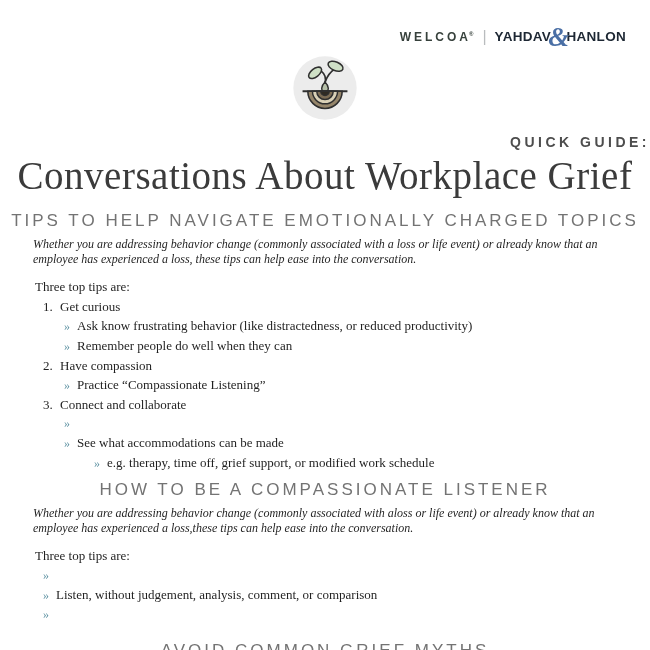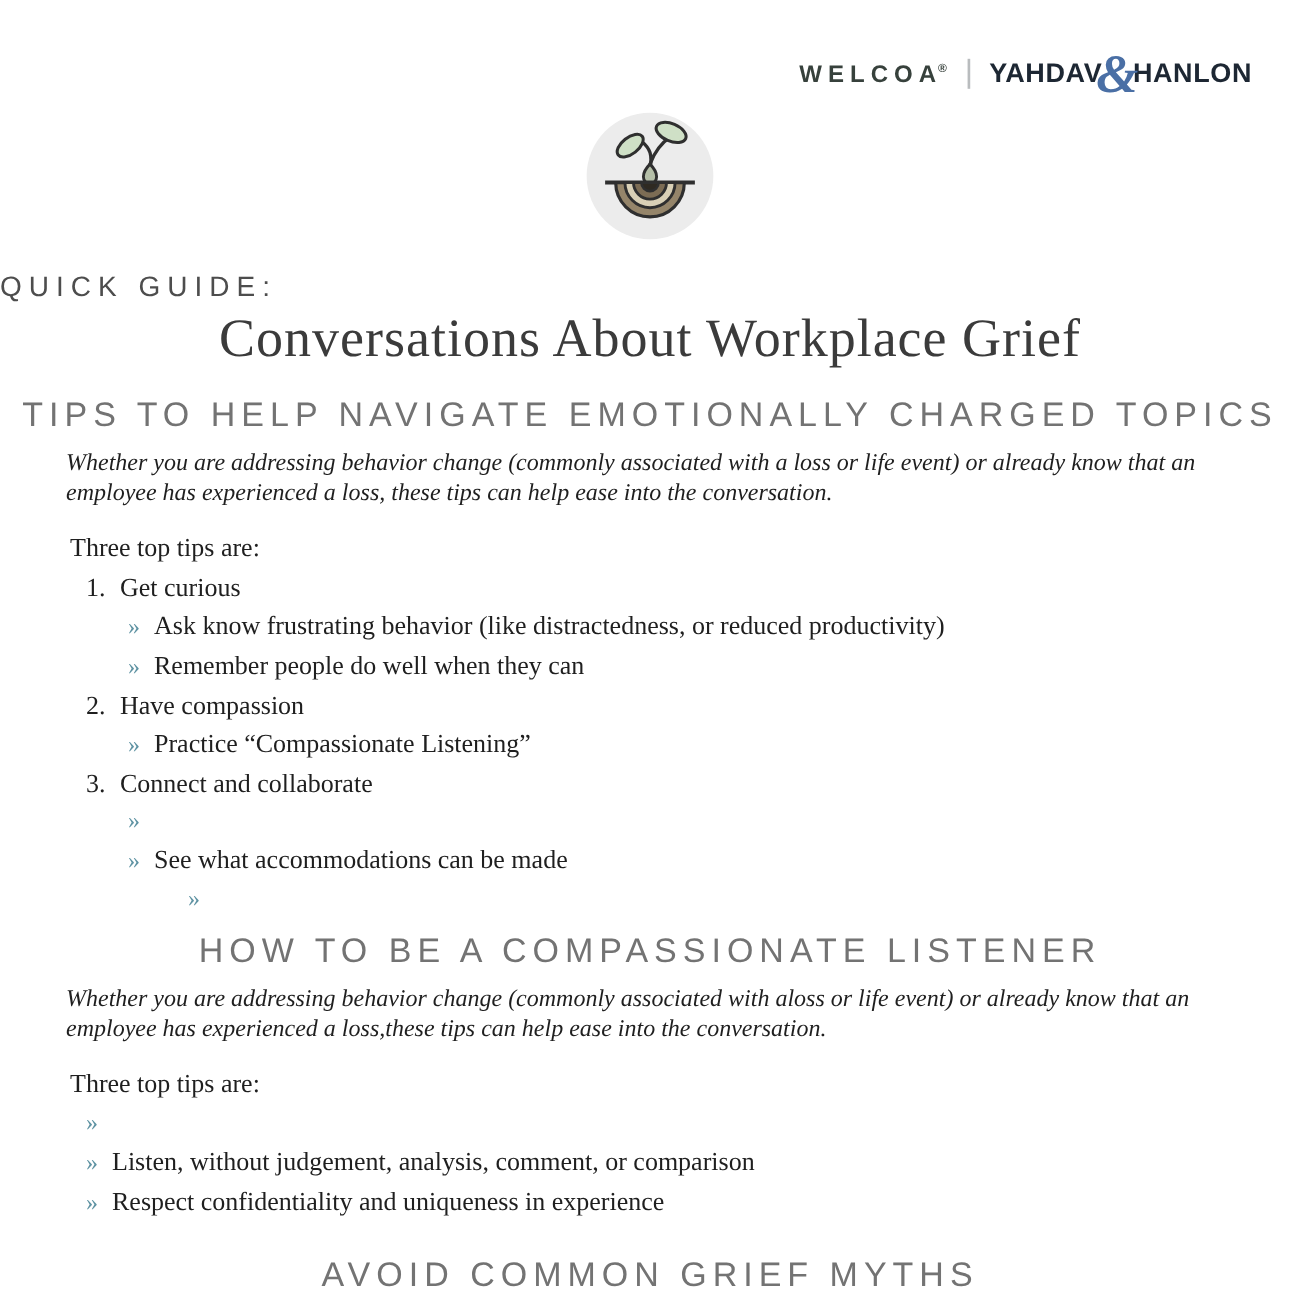--- a/index.html
+++ b/index.html
@@ -14,23 +14,23 @@
   .welcoa-reg{font-family:"Liberation Sans", sans-serif;font-size:6px;color:#37413c;
     vertical-align:super;margin-left:-2px;}
   .logo-divider{color:#b9bcbe;font-size:16px;margin:0 8px 0 6px;font-weight:normal;
     font-family:"Liberation Sans", sans-serif;}
   .yh{font-family:"Liberation Sans", sans-serif;font-size:13.5px;font-weight:bold;
     color:#1d2733;letter-spacing:.3px;display:flex;align-items:center;}
   .amp{font-family:"Liberation Serif", serif;font-style:italic;font-size:27px;
     color:#4a6fa5;margin:0 -3px;position:relative;top:1px;font-weight:bold;}
   
   .icon-wrap{display:flex;justify-content:center;padding-top:55px;}
-  .kicker{text-align:left;margin-top:9px;font-family:"Liberation Sans", sans-serif;
-    font-weight:normal;font-size:14px;letter-spacing:3.5px;color:#4d4d4d;}
-  .title{text-align:center;font-size:27px;font-weight:normal;color:#3b3b3b;
+  .kicker{text-align:right;margin-top:9px;font-family:"Liberation Sans", sans-serif;
+    font-weight:bold;font-size:14px;letter-spacing:3.5px;color:#4d4d4d;}
+  .title{text-align:center;font-size:39px;font-weight:normal;color:#3b3b3b;
     margin:3px 0 0 0;letter-spacing:.5px;}
   
   .teal-h{text-align:center;font-family:"Liberation Sans", sans-serif;font-weight:normal;
     font-size:17px;letter-spacing:3px;color:#737373;white-space:nowrap;}
   .h1gap{margin-top:13px;}
   .h2gap{margin-top:10px;}
   .h3gap{margin-top:20px;}
   .intro{margin:6px 33px 0 33px;font-size:12px;line-height:1.26;font-style:italic;}
   .list-label{margin:12px 33px 0 35px;font-size:13px;}
   .rows{margin-top:5px;}
@@ -116,34 +116,34 @@
     </div>
   <div class="row lv2">
       <span class="marker chev">»</span>
     </div>
   <div class="row lv2">
       <span class="marker chev">»</span>
       <span>See what accommodations can be made</span>
     </div>
   <div class="row lv3">
       <span class="marker chev">»</span>
+      <span>e.g. therapy, time off, grief support, or modified work schedule</span>
     </div>
 </div>
 
 <div class="teal-h h2gap">HOW TO BE A COMPASSIONATE LISTENER</div>
 <p class="intro">Whether you are addressing behavior change (commonly associated with aloss or life event) or already know that an employee has experienced a loss,these tips can help ease into the conversation.</p>
 <div class="list-label">Three top tips are:</div>
 
 <div class="rows">
   <div class="row lv2" style="padding-left:43px;">
       <span class="marker chev">»</span>
     </div>
   <div class="row lv2" style="padding-left:43px;">
       <span class="marker chev">»</span>
       <span>Listen, without judgement, analysis, comment, or comparison</span>
     </div>
   <div class="row lv2" style="padding-left:43px;">
       <span class="marker chev">»</span>
-      <span>Respect confidentiality and uniqueness in experience</span>
     </div>
 </div>
 
 <div class="teal-h h3gap">AVOID COMMON GRIEF MYTHS</div>
 
 </body></html>

